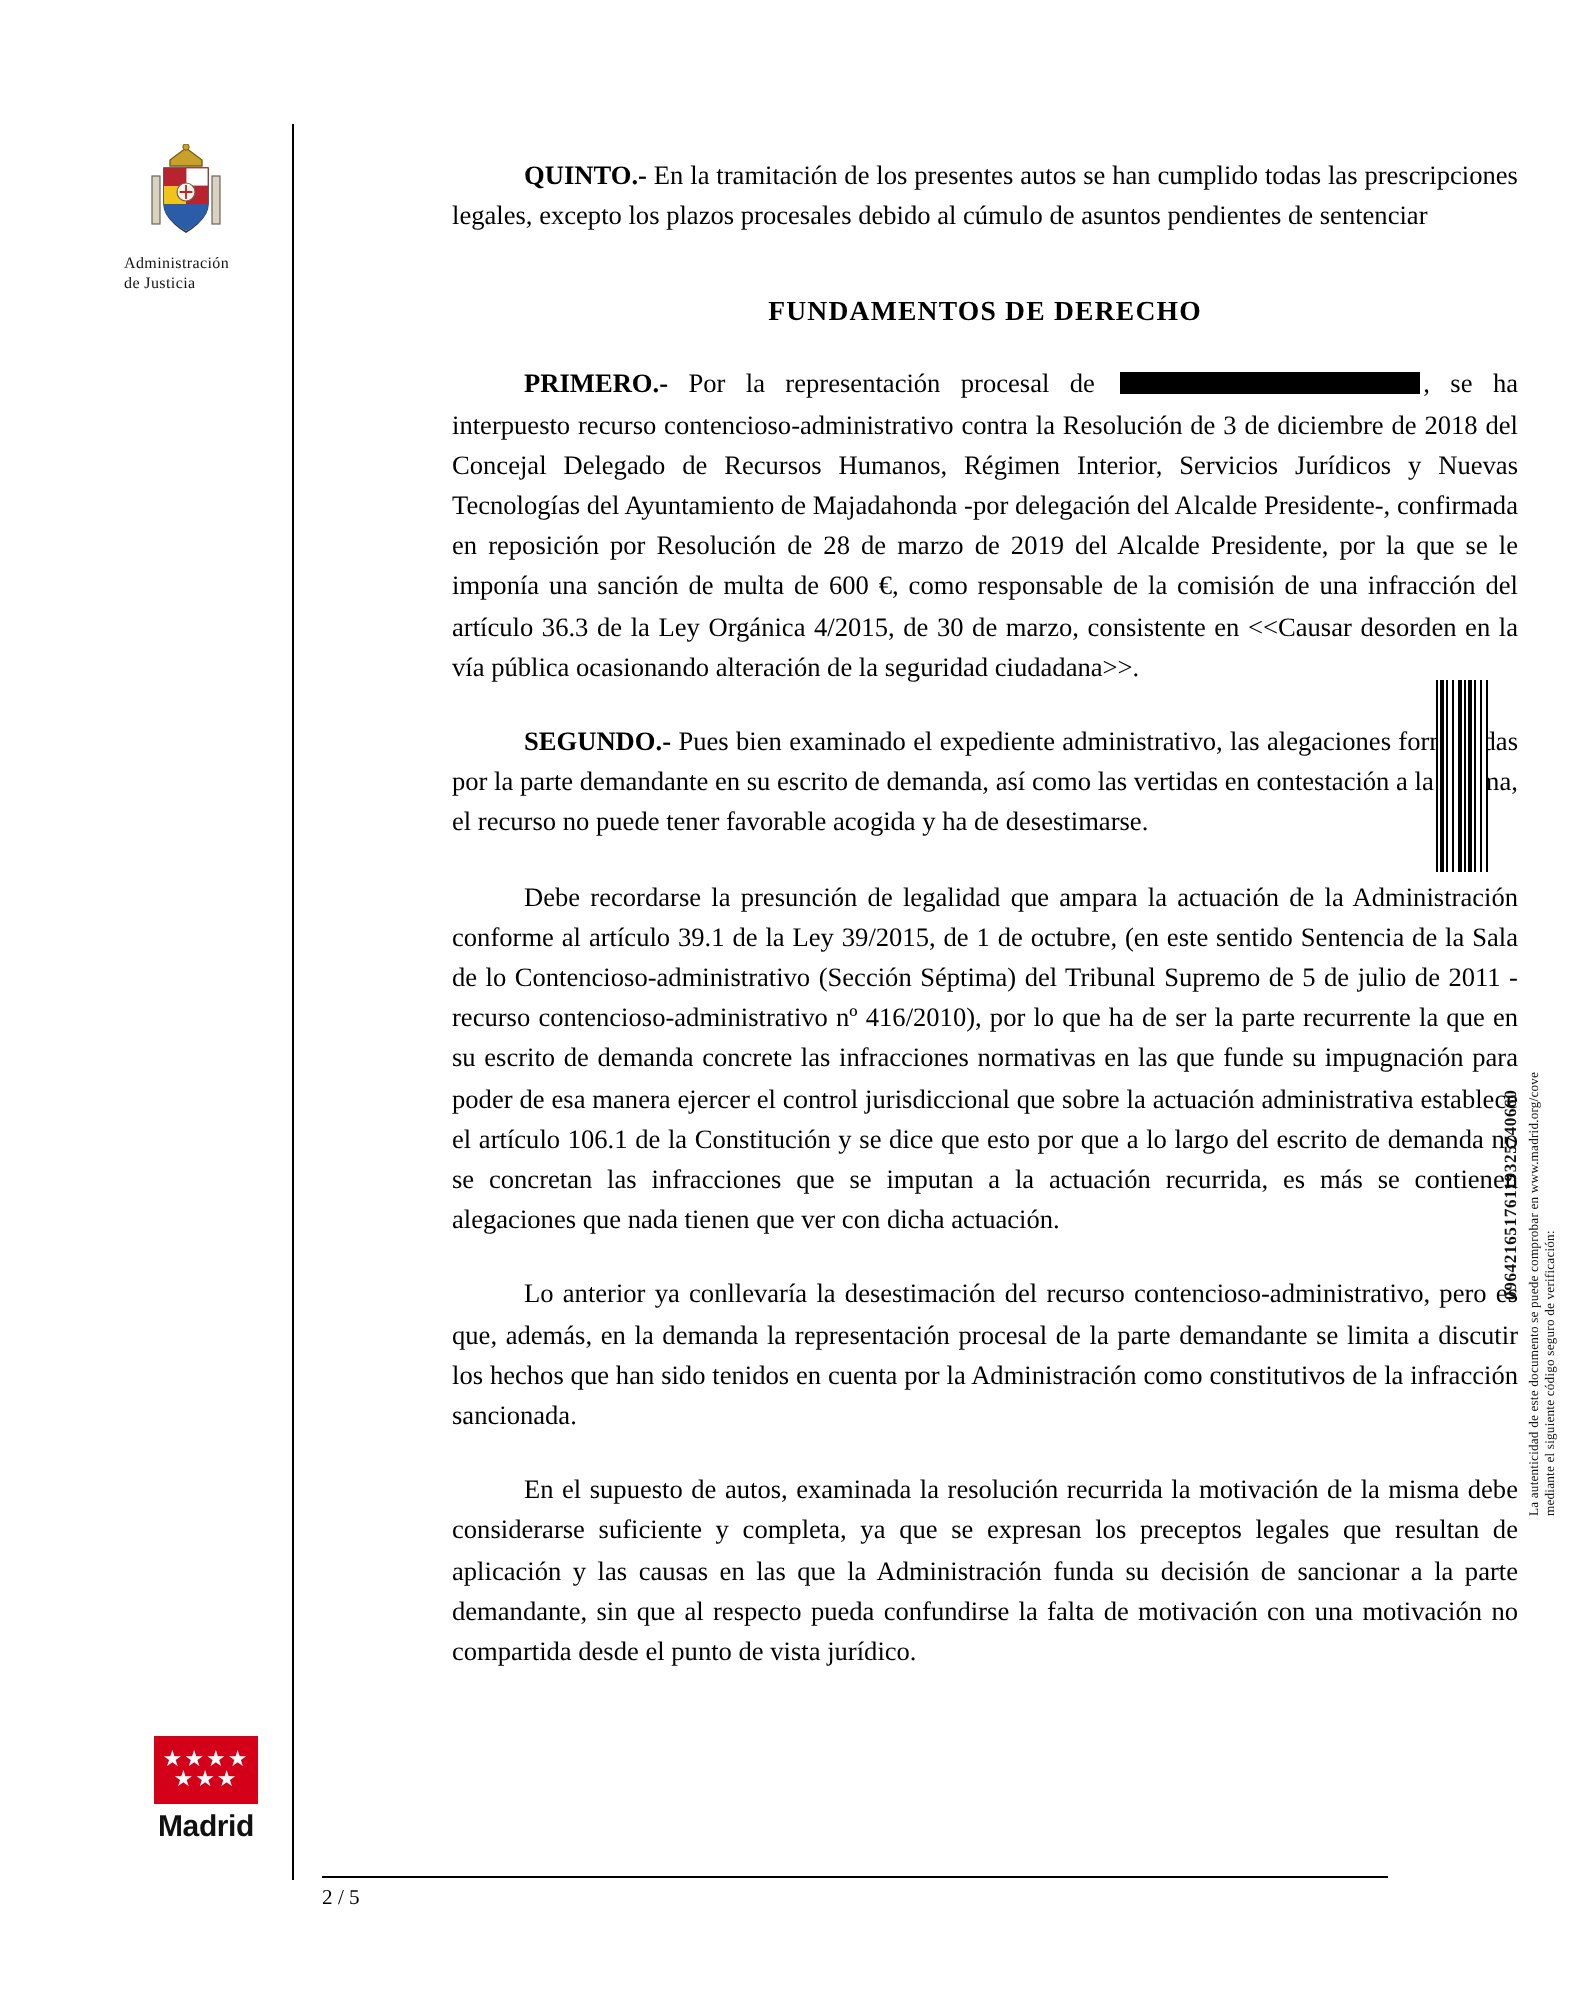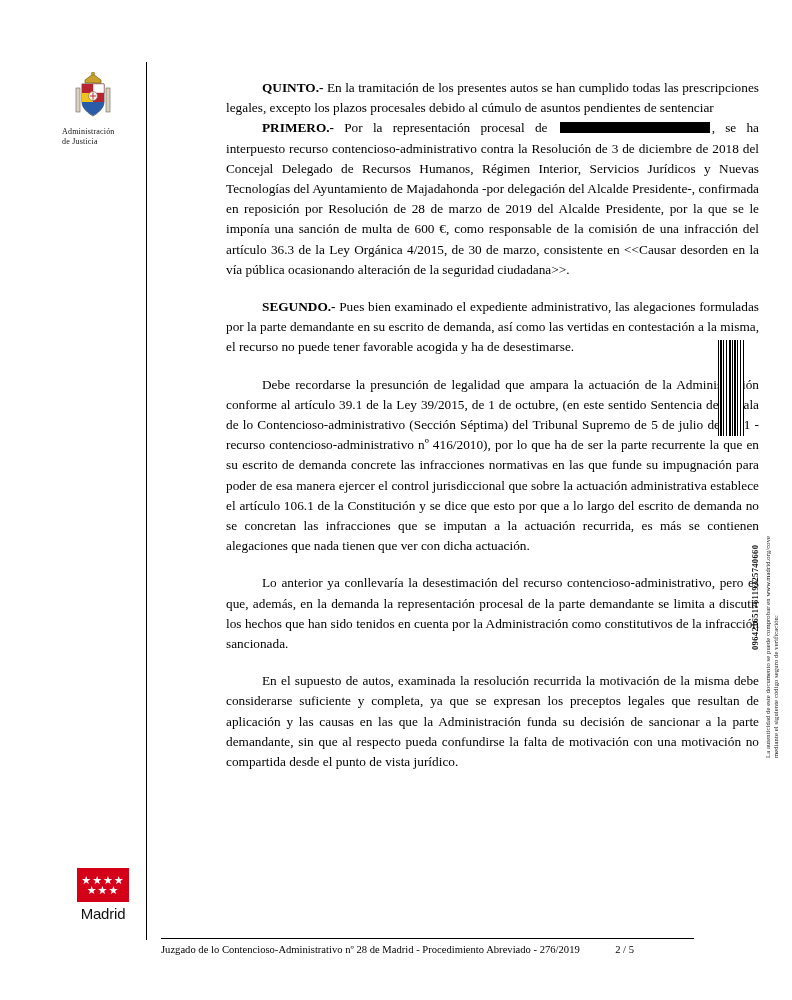--- a/index.html
+++ b/index.html
@@ -76,21 +76,21 @@
     left: 0; right: 0;
     top: 17px;
     text-align: center;
     color: #ffffff;
     font-size: 11px;
     letter-spacing: 1px;
     line-height: 11px;
   }
   .madrid-word {
     font-family: "Liberation Sans", sans-serif;
-    font-weight: normal;
+    font-weight: bold;
     font-size: 15px;
     color: #111;
     margin-top: 3px;
     letter-spacing: -0.2px;
   }
 
   
   .v-rule {
     position: absolute;
     left: 146px;
@@ -246,20 +246,21 @@
       <div class="madrid-word">Madrid</div>
     </div>
   </div>
 
   <div class="v-rule"></div>
 
   <div class="body-col">
 
     <p class="para"><span class="bold">QUINTO.-</span><span> En la tramitación de los presentes autos se han cumplido todas las prescripciones legales, excepto los plazos procesales debido al cúmulo de asuntos pendientes de sentenciar</span></p>
 
+    <p class="center-head">FUNDAMENTOS  DE  DERECHO</p>
 
     <p class="para"><span class="bold">PRIMERO.-</span><span> Por la representación procesal de </span><span class="redacted"></span><span>, se ha interpuesto recurso contencioso-administrativo contra la Resolución de 3 de diciembre de 2018 del Concejal Delegado de Recursos Humanos, Régimen Interior, Servicios Jurídicos y Nuevas Tecnologías del Ayuntamiento de Majadahonda -por delegación del Alcalde Presidente-, confirmada en reposición por Resolución de 28 de marzo de 2019 del Alcalde Presidente, por la que se le imponía una sanción de multa de 600 €, como responsable de la comisión de una infracción del artículo 36.3 de la Ley Orgánica 4/2015, de 30 de marzo, consistente en &lt;&lt;Causar desorden en la vía pública ocasionando alteración de la seguridad ciudadana&gt;&gt;.</span></p>
 
     <p class="para spaced"><span class="bold">SEGUNDO.-</span><span> Pues bien examinado el expediente administrativo, las alegaciones formuladas por la parte demandante en su escrito de demanda, así como las vertidas en contestación a la misma, el recurso no puede tener favorable acogida y ha de desestimarse.</span></p>
 
     <p class="para spaced">Debe recordarse la presunción de legalidad que ampara la actuación de la Administración conforme al artículo 39.1 de la Ley 39/2015, de 1 de octubre, (en este sentido Sentencia de la Sala de lo Contencioso-administrativo (Sección Séptima) del Tribunal Supremo de 5 de julio de 2011 -recurso contencioso-administrativo nº 416/2010), por lo que ha de ser la parte recurrente la que en su escrito de demanda concrete las infracciones normativas en las que funde su impugnación para poder de esa manera ejercer el control jurisdiccional que sobre la actuación administrativa establece el artículo 106.1 de la Constitución y se dice que esto por que a lo largo del escrito de demanda no se concretan las infracciones que se imputan a la actuación recurrida, es más se contienen alegaciones que nada tienen que ver con dicha actuación.</p>
 
     <p class="para spaced">Lo anterior ya conllevaría la desestimación del recurso contencioso-administrativo, pero es que, además, en la demanda la representación procesal de la parte demandante se limita a discutir los hechos que han sido tenidos en cuenta por la Administración como constitutivos de la infracción sancionada.</p>
 
     <p class="para spaced">En el supuesto de autos, examinada la resolución recurrida la motivación de la misma debe considerarse suficiente y completa, ya que se expresan los preceptos legales que resultan de aplicación y las causas en las que la Administración funda su decisión de sancionar a la parte demandante, sin que al respecto pueda confundirse la falta de motivación con una motivación no compartida desde el punto de vista jurídico.</p>
@@ -269,17 +270,16 @@
 
   <div class="right-strip">
     <div class="barcode"></div>
     <div class="vtext vcode">09642165176119325740660</div>
     <div class="vtext vinfo1">La autenticidad de este documento se puede comprobar en  www.madrid.org/cove</div>
     <div class="vtext vinfo2">mediante el siguiente código seguro de verificación:</div>
   </div>
 
   <div class="footer-rule"></div>
   <div class="footer">
-    <span class="footer-left">Juzgado de lo Contencioso-Administrativo nº 28 de Madrid - Procedimiento Abreviado - 276/2019</span>
     <span class="footer-right">2 / 5</span>
   </div>
 
 </div>
 
 </body></html>

